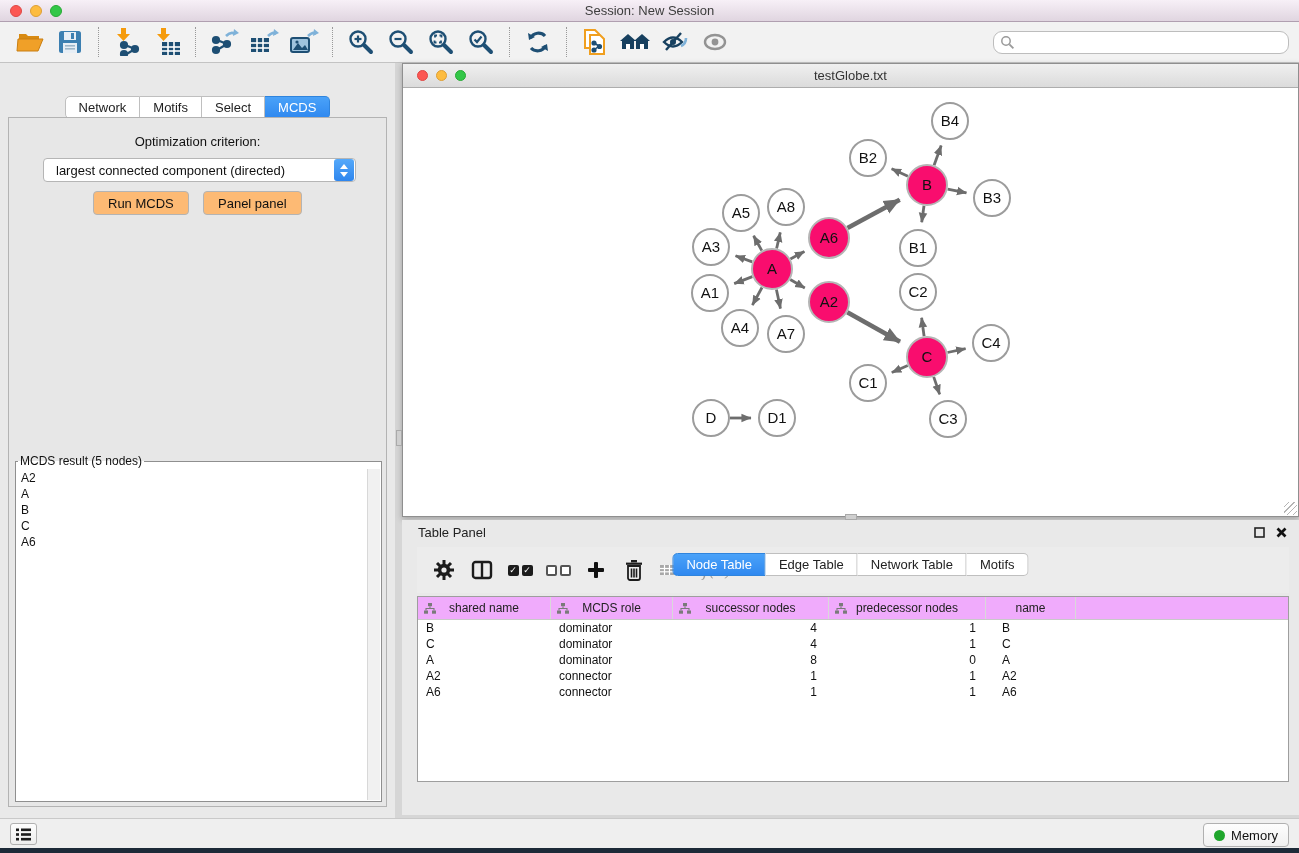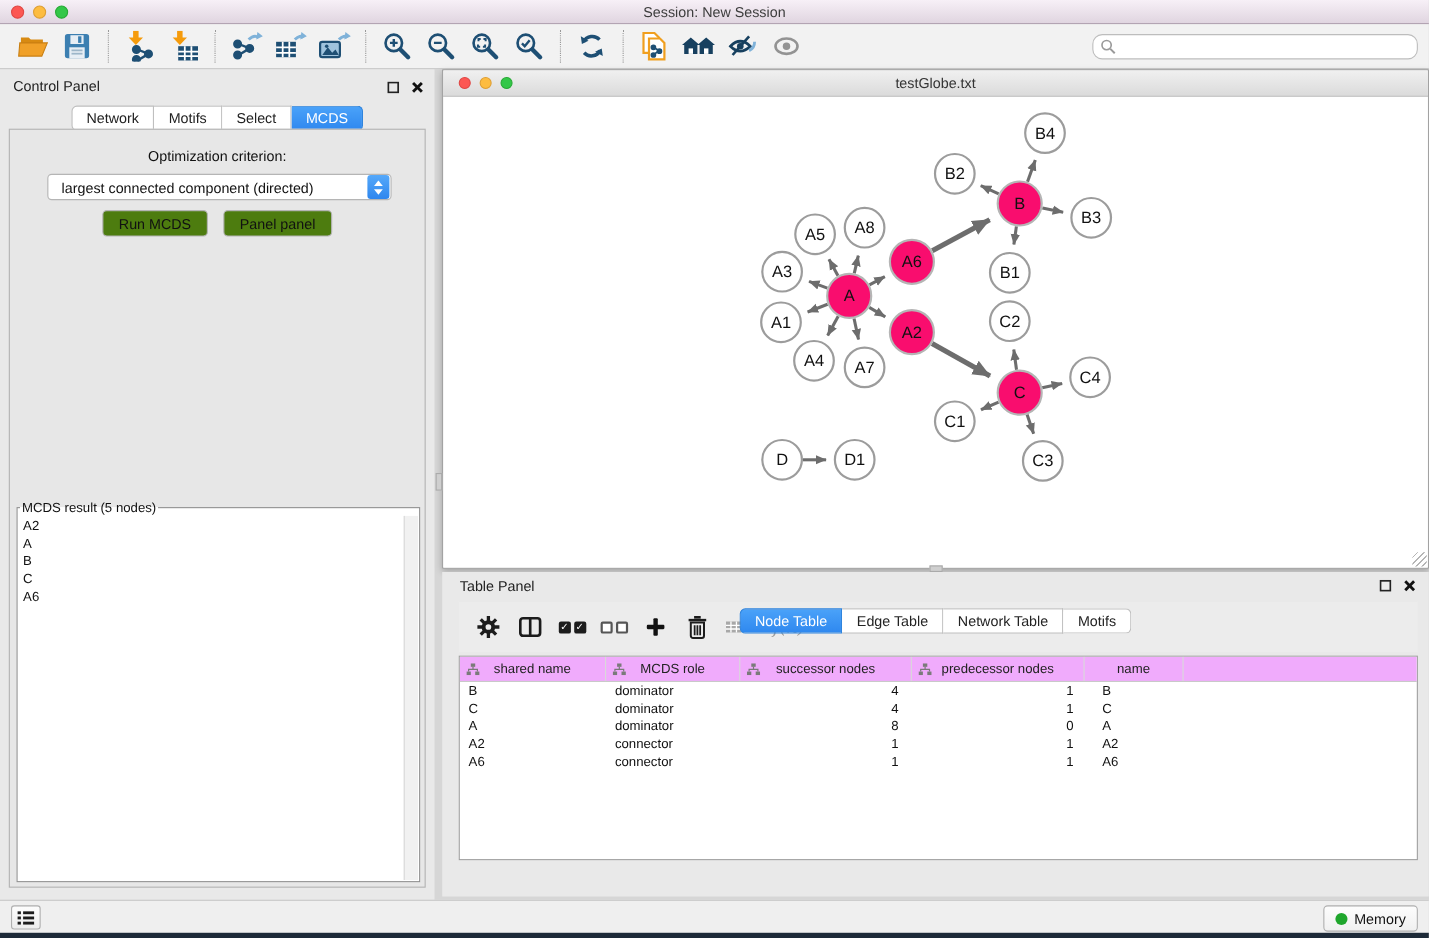--- a/index.html
+++ b/index.html
@@ -38,21 +38,21 @@
   .seg.active { background:linear-gradient(#4aa2f9,#2f88ef); border-color:#2f84dd; color:#fff; }
   .cp-content { position:absolute; left:8px; top:54px; width:379px; height:690px; background:#e7e7e7; border:1px solid #b3b3b3; }
   .opt-label { position:absolute; left:0; top:16px; width:100%; text-align:center; font-size:13px; color:#111; }
   .mac-select { position:absolute; left:34px; top:40px; width:313px; height:24px; background:#fff;
     border:1px solid #b5b5b5; border-radius:4px; display:flex; align-items:center; }
   .mac-select .val { flex:1; font-size:13px; color:#111; padding-left:12px; white-space:nowrap; overflow:hidden; }
   .stepper { width:20px; height:22px; margin-right:1px; border-radius:3px; background:linear-gradient(#55a9fa,#2e86ee);
     display:flex; flex-direction:column; align-items:center; justify-content:center; gap:3px; }
   .stepper .up { width:0; height:0; border-left:4px solid transparent; border-right:4px solid transparent; border-bottom:5px solid #fff; }
   .stepper .down { width:0; height:0; border-left:4px solid transparent; border-right:4px solid transparent; border-top:5px solid #fff; }
-  .cp-btn { position:absolute; top:73px; height:24px; background:#4d7c0f; border:1px solid #b4b4b4; border-radius:4px;
+  .cp-btn { position:absolute; top:73px; height:24px; background:#fdba74; border:1px solid #b4b4b4; border-radius:4px;
     font-size:13px; color:#111; font-family:"Liberation Sans",sans-serif; padding:0 14px; cursor:default; }
   .cp-btn.run { left:84px; }
   .cp-btn.close { left:194px; }
   .result-box { position:absolute; left:6px; right:4px; top:336px; bottom:4px; border:1px solid #8f8f8f; background:#fff; }
   .result-box legend { font-size:12px; color:#111; margin-left:2px; padding:0 2px; background:transparent; }
   .result-list { position:absolute; left:1px; top:2px; right:15px; bottom:1px; overflow:hidden; }
   .result-item { font-size:12px; line-height:16px; padding-left:4px; color:#111; }
   .scroll-track { position:absolute; right:1px; top:1px; bottom:1px; width:13px; background:#f1f1f1; border-left:1px solid #d8d8d8; }
 
   
@@ -281,34 +281,20 @@
   <div class="searchbox">
     <svg width="15" height="15" viewBox="0 0 15 15">
       <circle cx="6" cy="6" r="4.2" fill="none" stroke="#9a9a9a" stroke-width="1.5"></circle>
       <line x1="9.4" y1="9.4" x2="13.4" y2="13.4" stroke="#9a9a9a" stroke-width="1.8"></line>
     </svg>
     <input placeholder="" style="">
   </div>
 </div>
 
 <div class="control-panel">
-  <div class="panel-header">
-    <span class="ptitle">Control Panel</span>
-    <button class="icon-btn" style="right:30px;">
-      <svg width="11" height="11" viewBox="0 0 11 11">
-        <rect x="1" y="1" width="9" height="9" fill="none" stroke="#222" stroke-width="1.6"></rect>
-      </svg>
-    </button>
-    <button class="icon-btn" style="right:8px;">
-      <svg width="11" height="11" viewBox="0 0 11 11">
-        <line x1="1.5" y1="1.5" x2="9.5" y2="9.5" stroke="#111" stroke-width="2.6"></line>
-        <line x1="9.5" y1="1.5" x2="1.5" y2="9.5" stroke="#111" stroke-width="2.6"></line>
-      </svg>
-    </button>
-  </div>
   <div class="seg-tabs">
       <div class="seg">Network</div>
       <div class="seg">Motifs</div>
       <div class="seg">Select</div>
       <div class="seg active">MCDS</div>
     </div>
   <div class="cp-content">
     <div class="opt-label">Optimization criterion:</div>
     <div class="mac-select">
       <span class="val">largest connected component (directed)</span>

